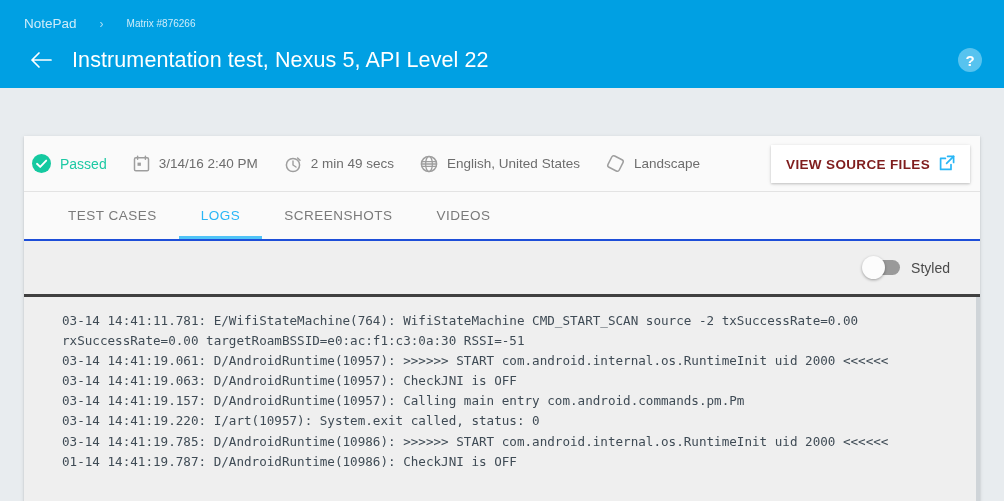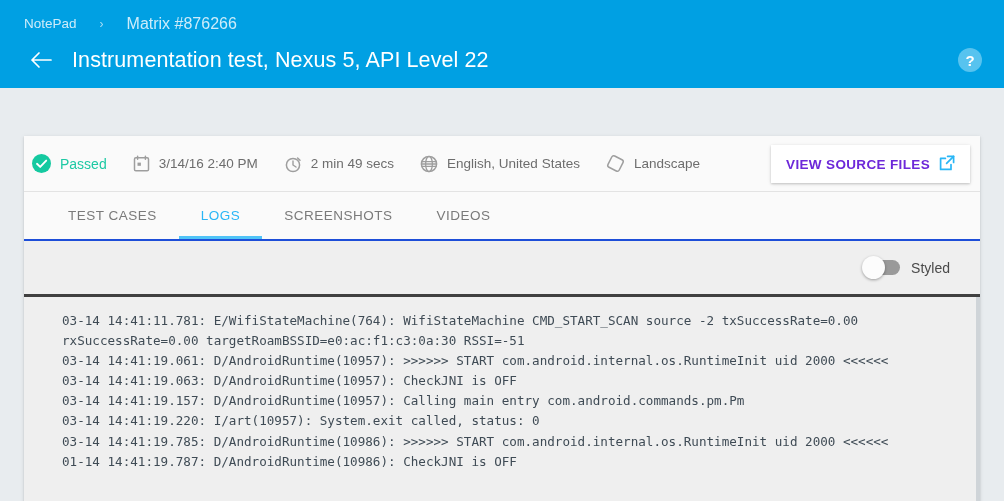--- a/index.html
+++ b/index.html
@@ -36,21 +36,21 @@
     line-height: 20px;
     cursor: pointer;
   }
   .breadcrumb-sep {
     color: #a9ddf5;
     font-size: 12px;
     line-height: 20px;
   }
   .breadcrumb-current {
     color: #cdecfa;
-    font-size: 16px;
+    font-size: 10px;
     line-height: 20px;
   }
 
   .title-row {
     display: flex;
     align-items: center;
     margin-top: 11px;
   }
   .back-arrow {
     width: 30px;
@@ -127,21 +127,21 @@
     right: 10px;
     top: 9px;
     height: 38px;
     display: flex;
     align-items: center;
     gap: 9px;
     padding: 0 15px;
     background: #ffffff;
     border: none;
     box-shadow: 0 1px 2px rgba(0,0,0,0.16), 0 1px 4px rgba(0,0,0,0.10);
-    color: #6d28d9;
+    color: #7f1d1d;
     font-family: "Liberation Sans", sans-serif;
     font-size: 13.5px;
     font-weight: 700;
     letter-spacing: 0.35px;
     cursor: pointer;
   }
 
   
   .tabs {
     display: flex;

